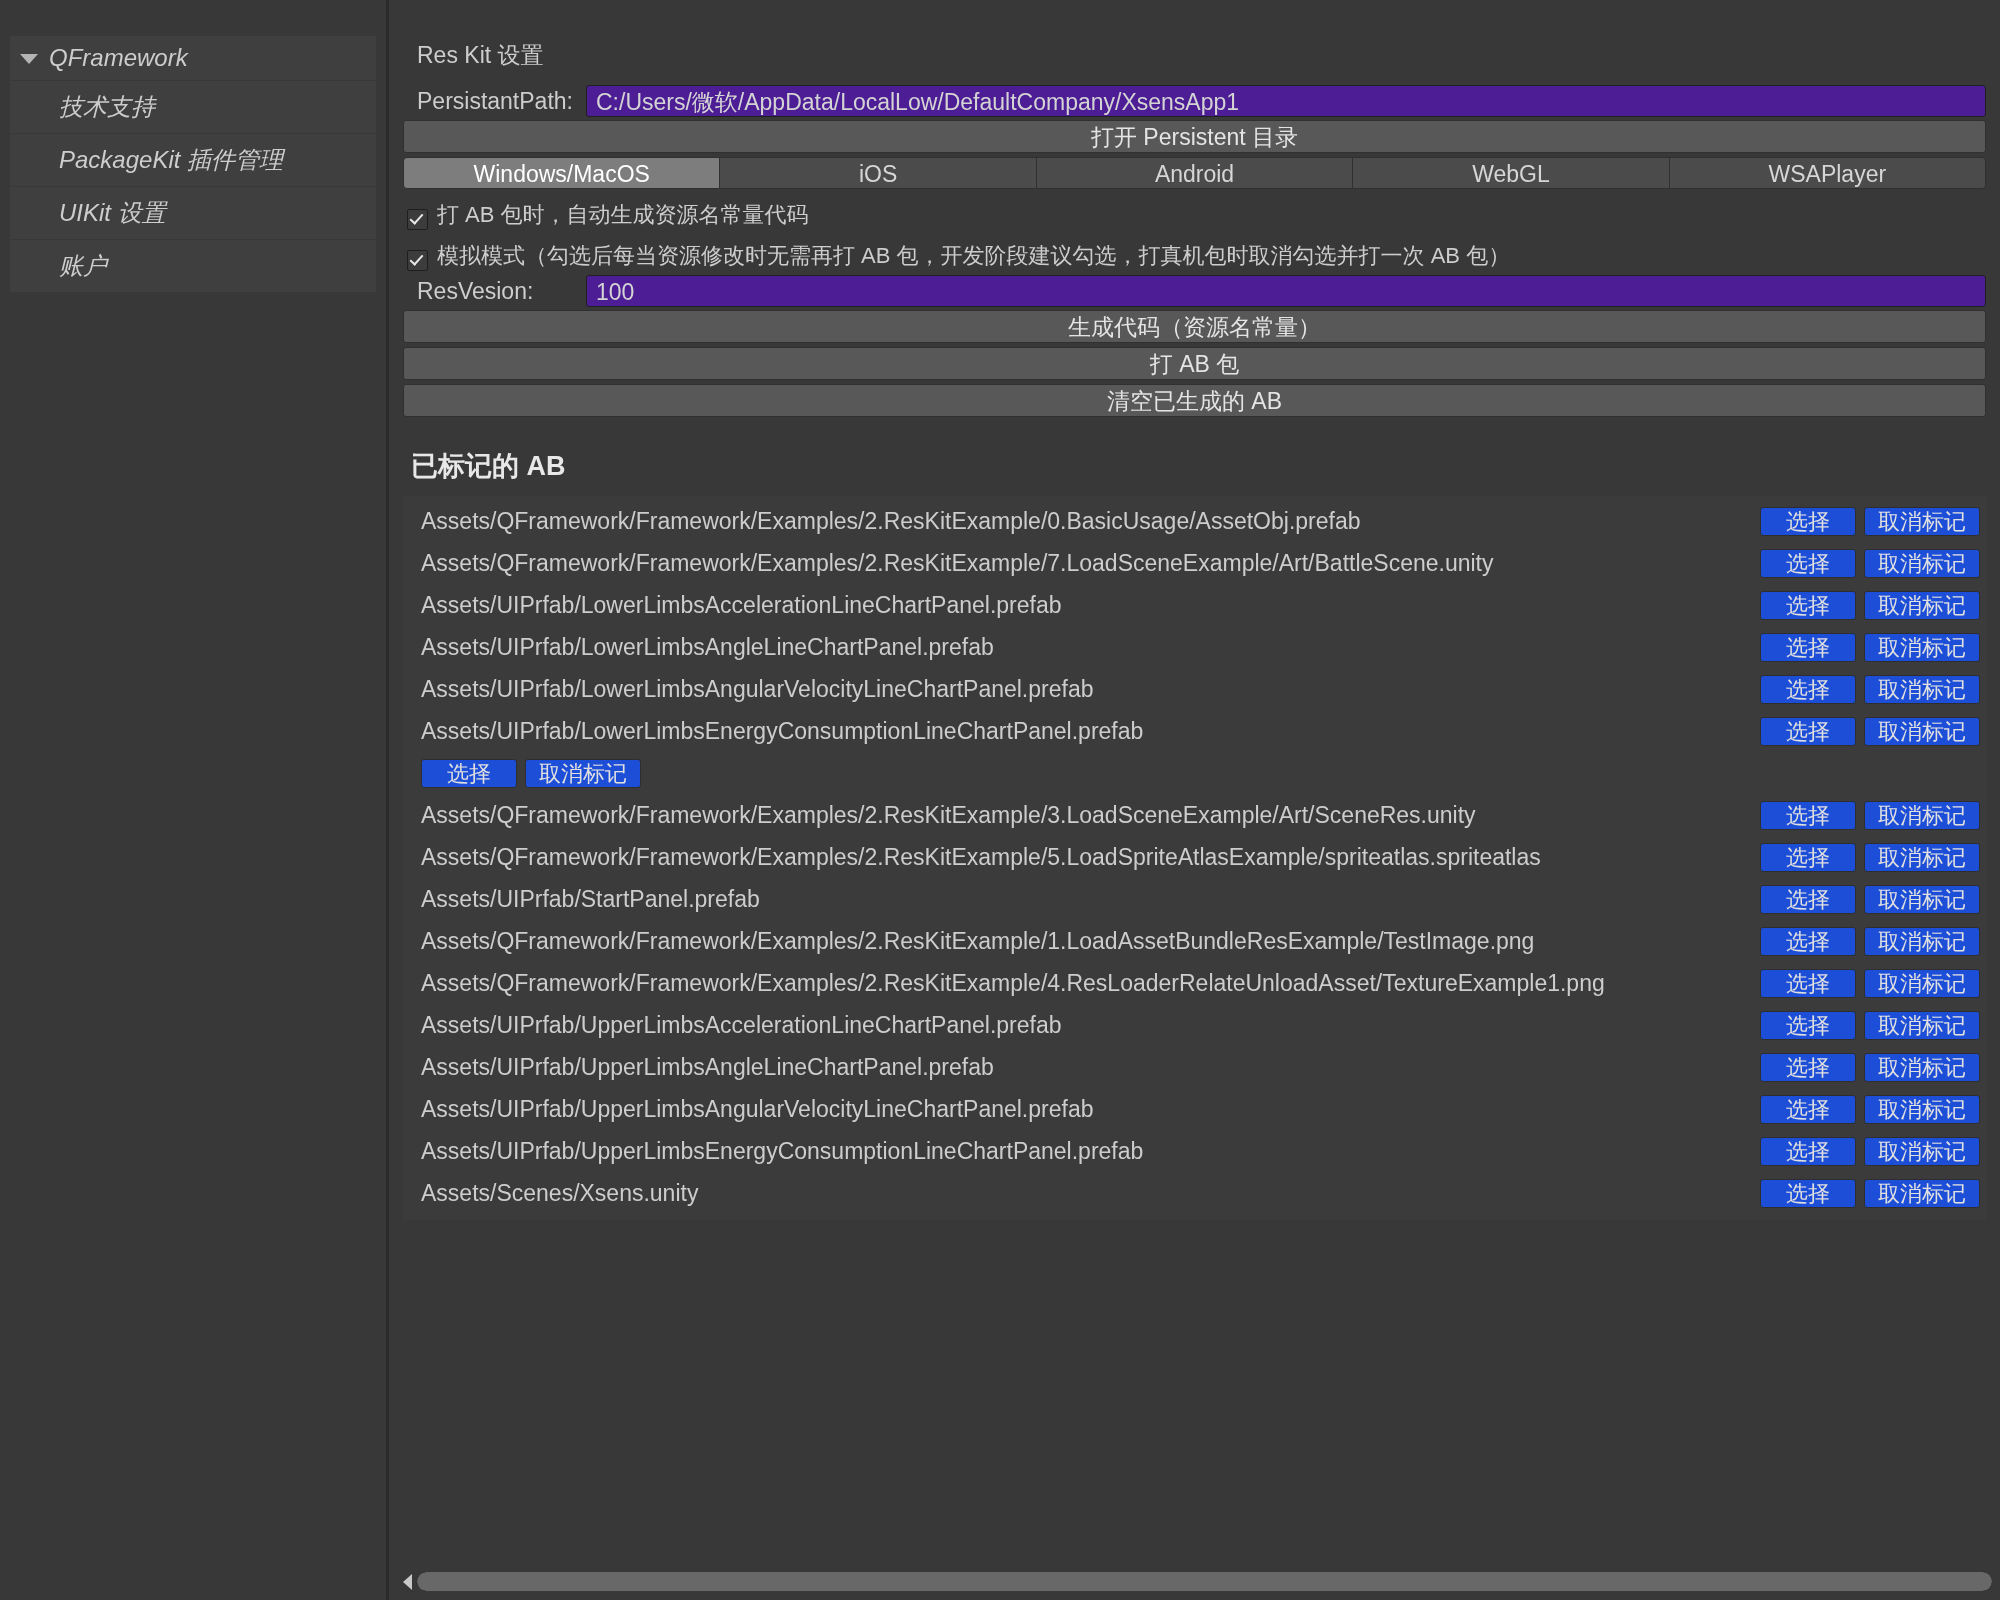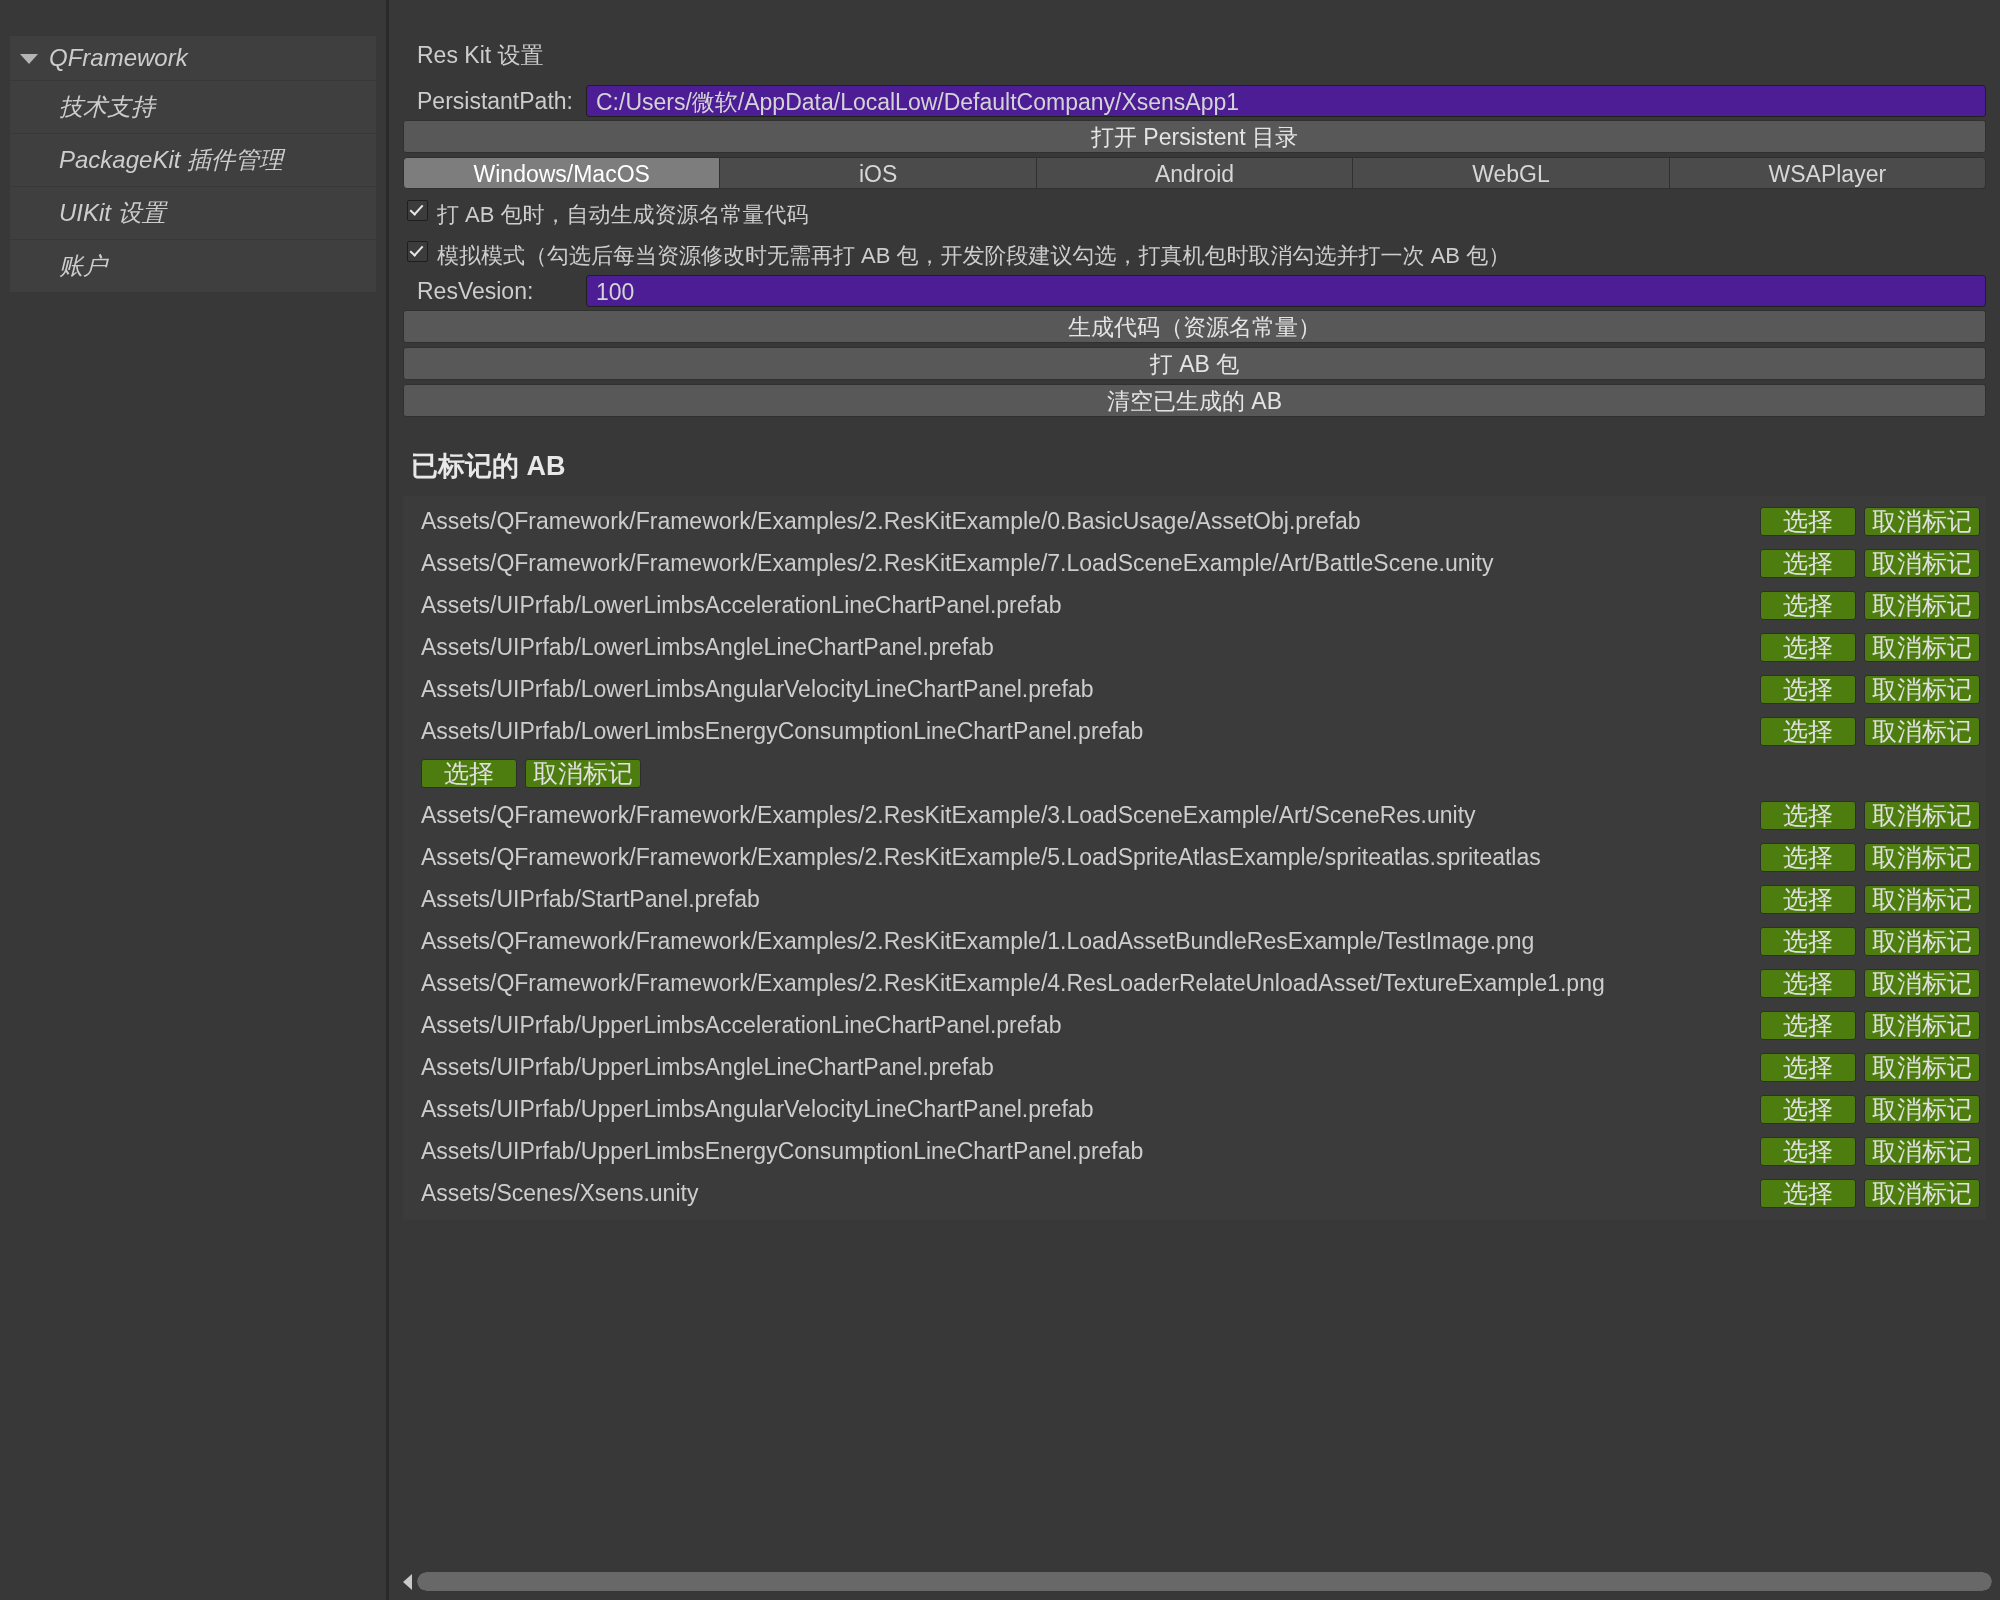--- a/index.html
+++ b/index.html
@@ -153,21 +153,21 @@
   .toolbar-btn:last-child {
     border-top-right-radius: 4px;
     border-bottom-right-radius: 4px;
   }
   .toolbar-btn.active {
     background: #7d7d7d;
     color: #ffffff;
   }
   .check-row {
     display: flex;
-    align-items: flex-start;
+    align-items: flex-end;
     padding-left: 4px;
     height: 30px;
     font-size: 22px;
     color: #cdcdcd;
     margin-top: 11px;
   }
   .checkbox {
     width: 19px;
     height: 19px;
     background: #3c3c3c;
@@ -209,23 +209,23 @@
     flex: 1;
     font-size: 23px;
     color: #cdcdcd;
     white-space: nowrap;
     overflow: hidden;
   }
   .small-btn {
     height: 29px;
     line-height: 27px;
     text-align: center;
-    font-size: 25px;
+    font-size: 22px;
     color: #e0e0e0;
-    background: #4d7c0f;
+    background: #1d4ed8;
     border: 1px solid #2e2e2e;
     border-radius: 3px;
     box-sizing: border-box;
     flex: none;
   }
   .btn-select { width: 96px; margin-right: 8px; }
   .btn-unmark { width: 116px; }
 
   
   .hscroll {

